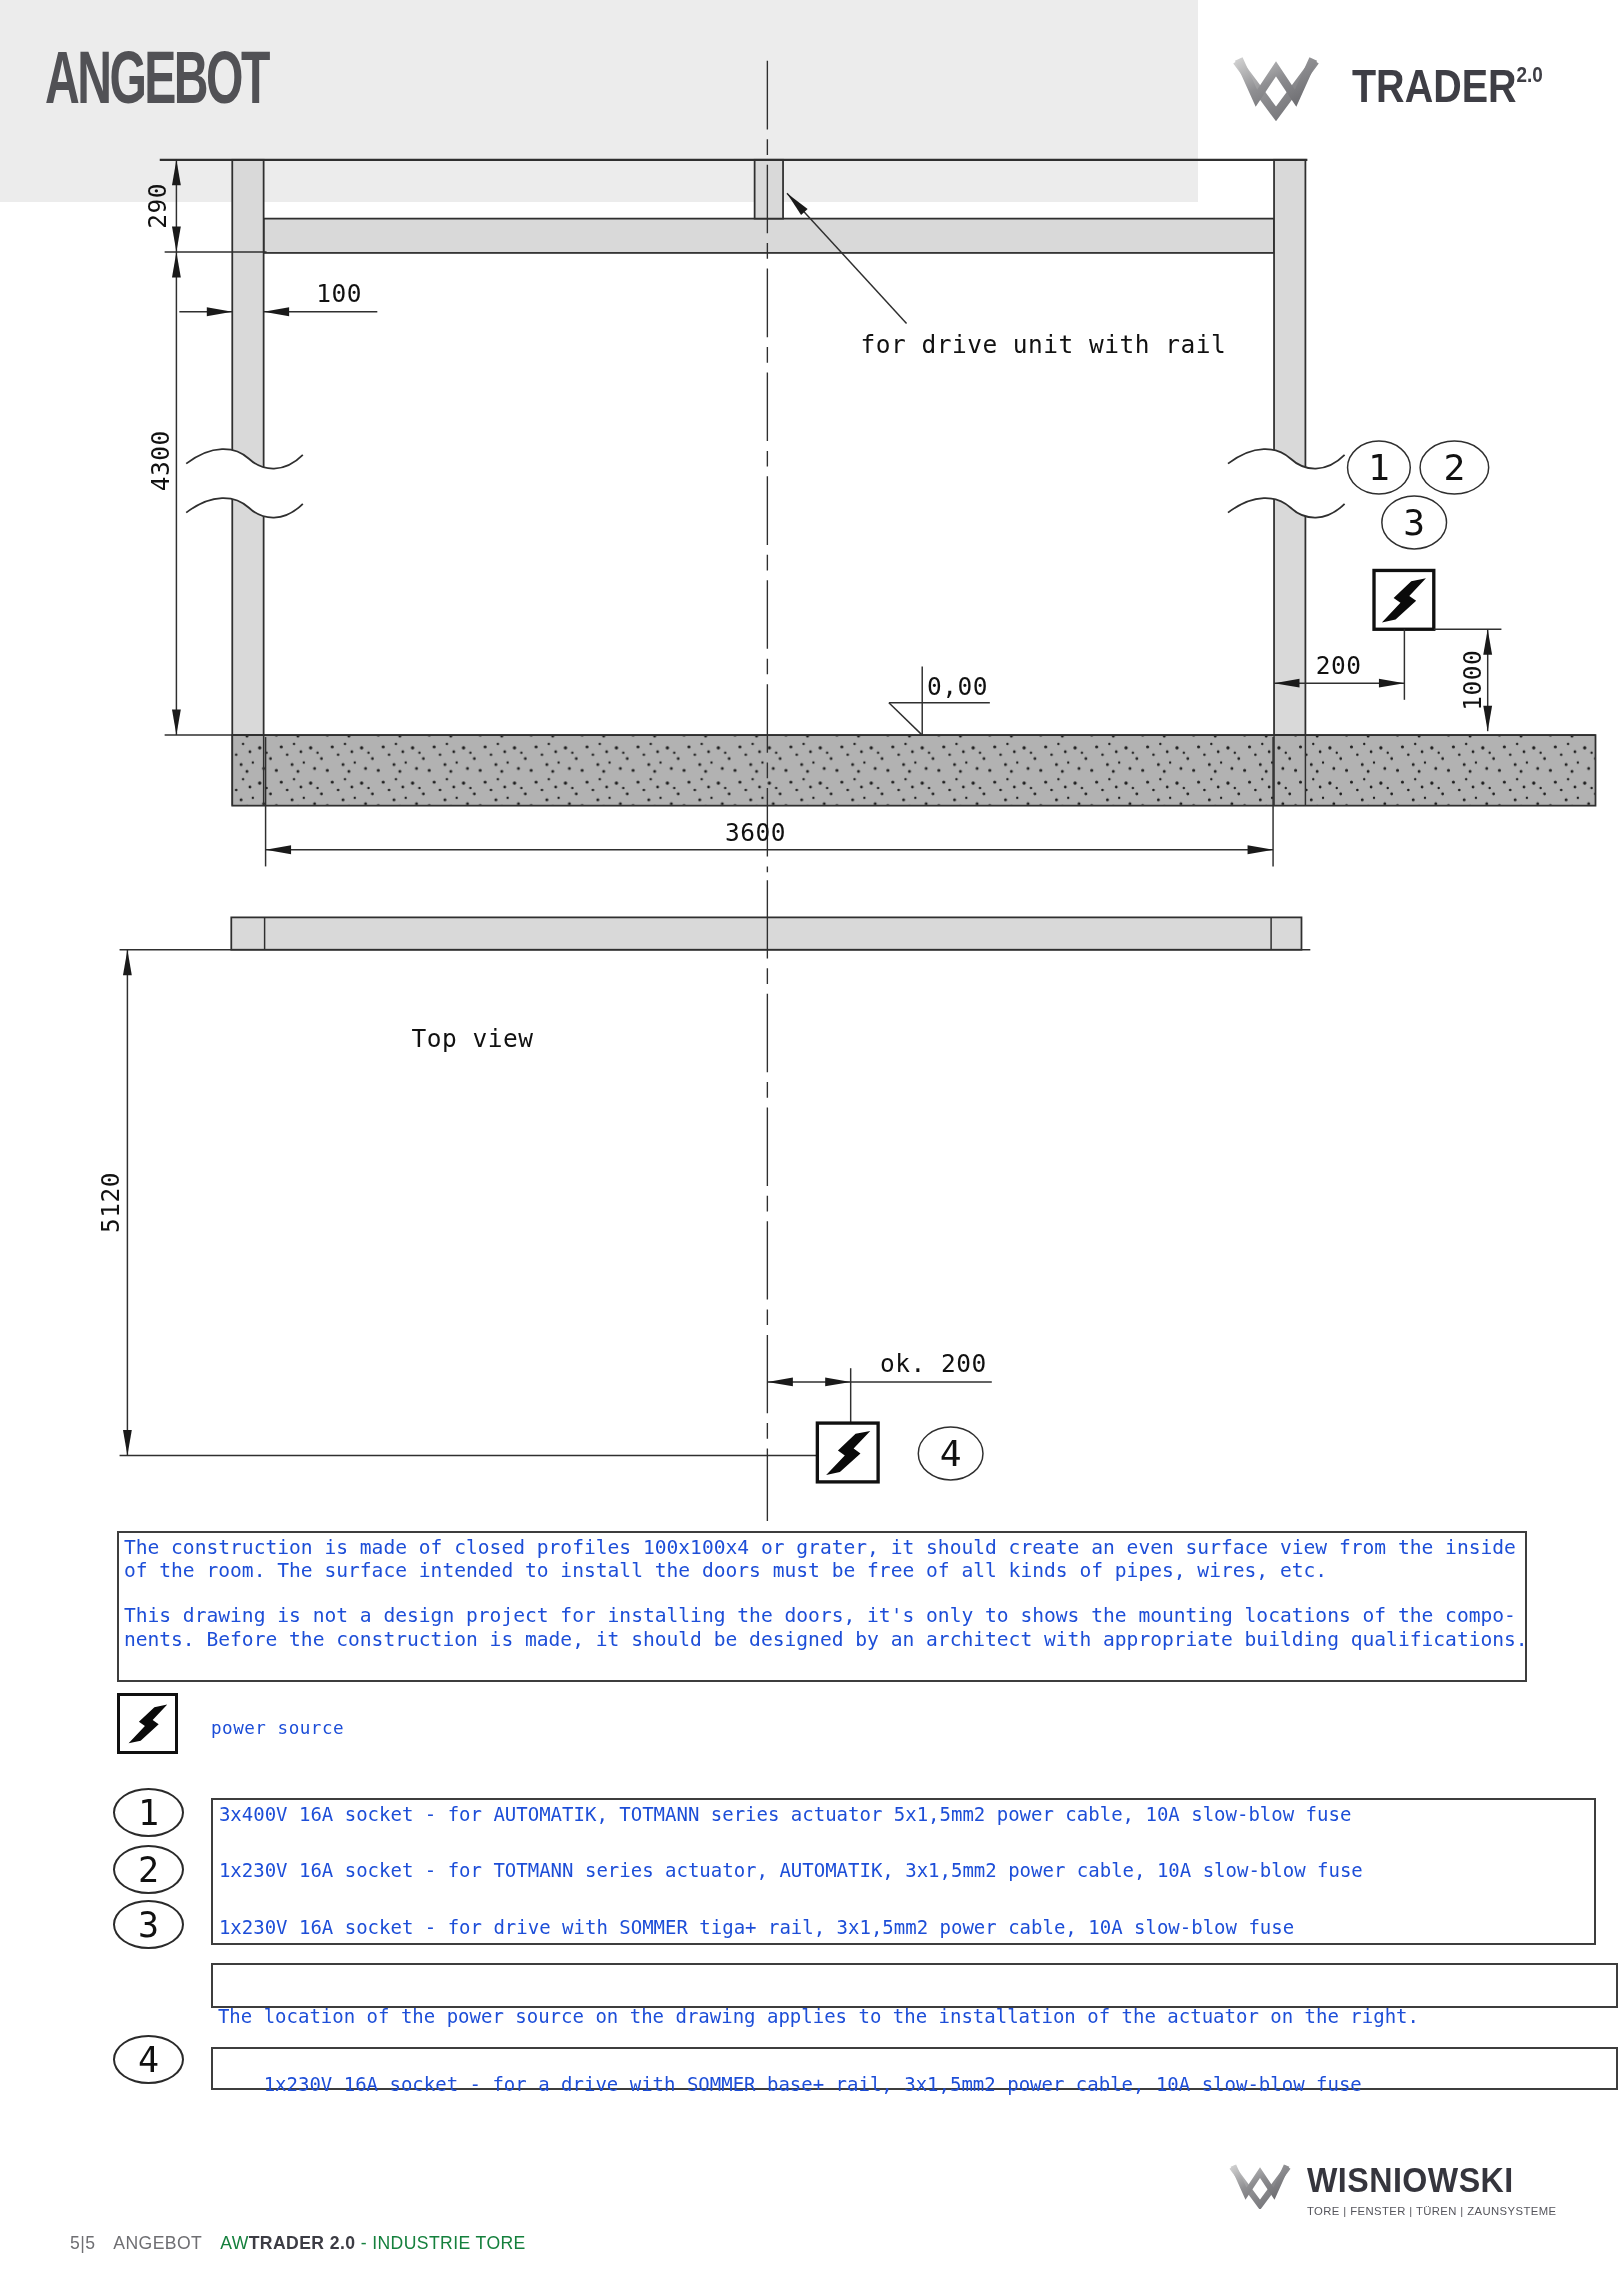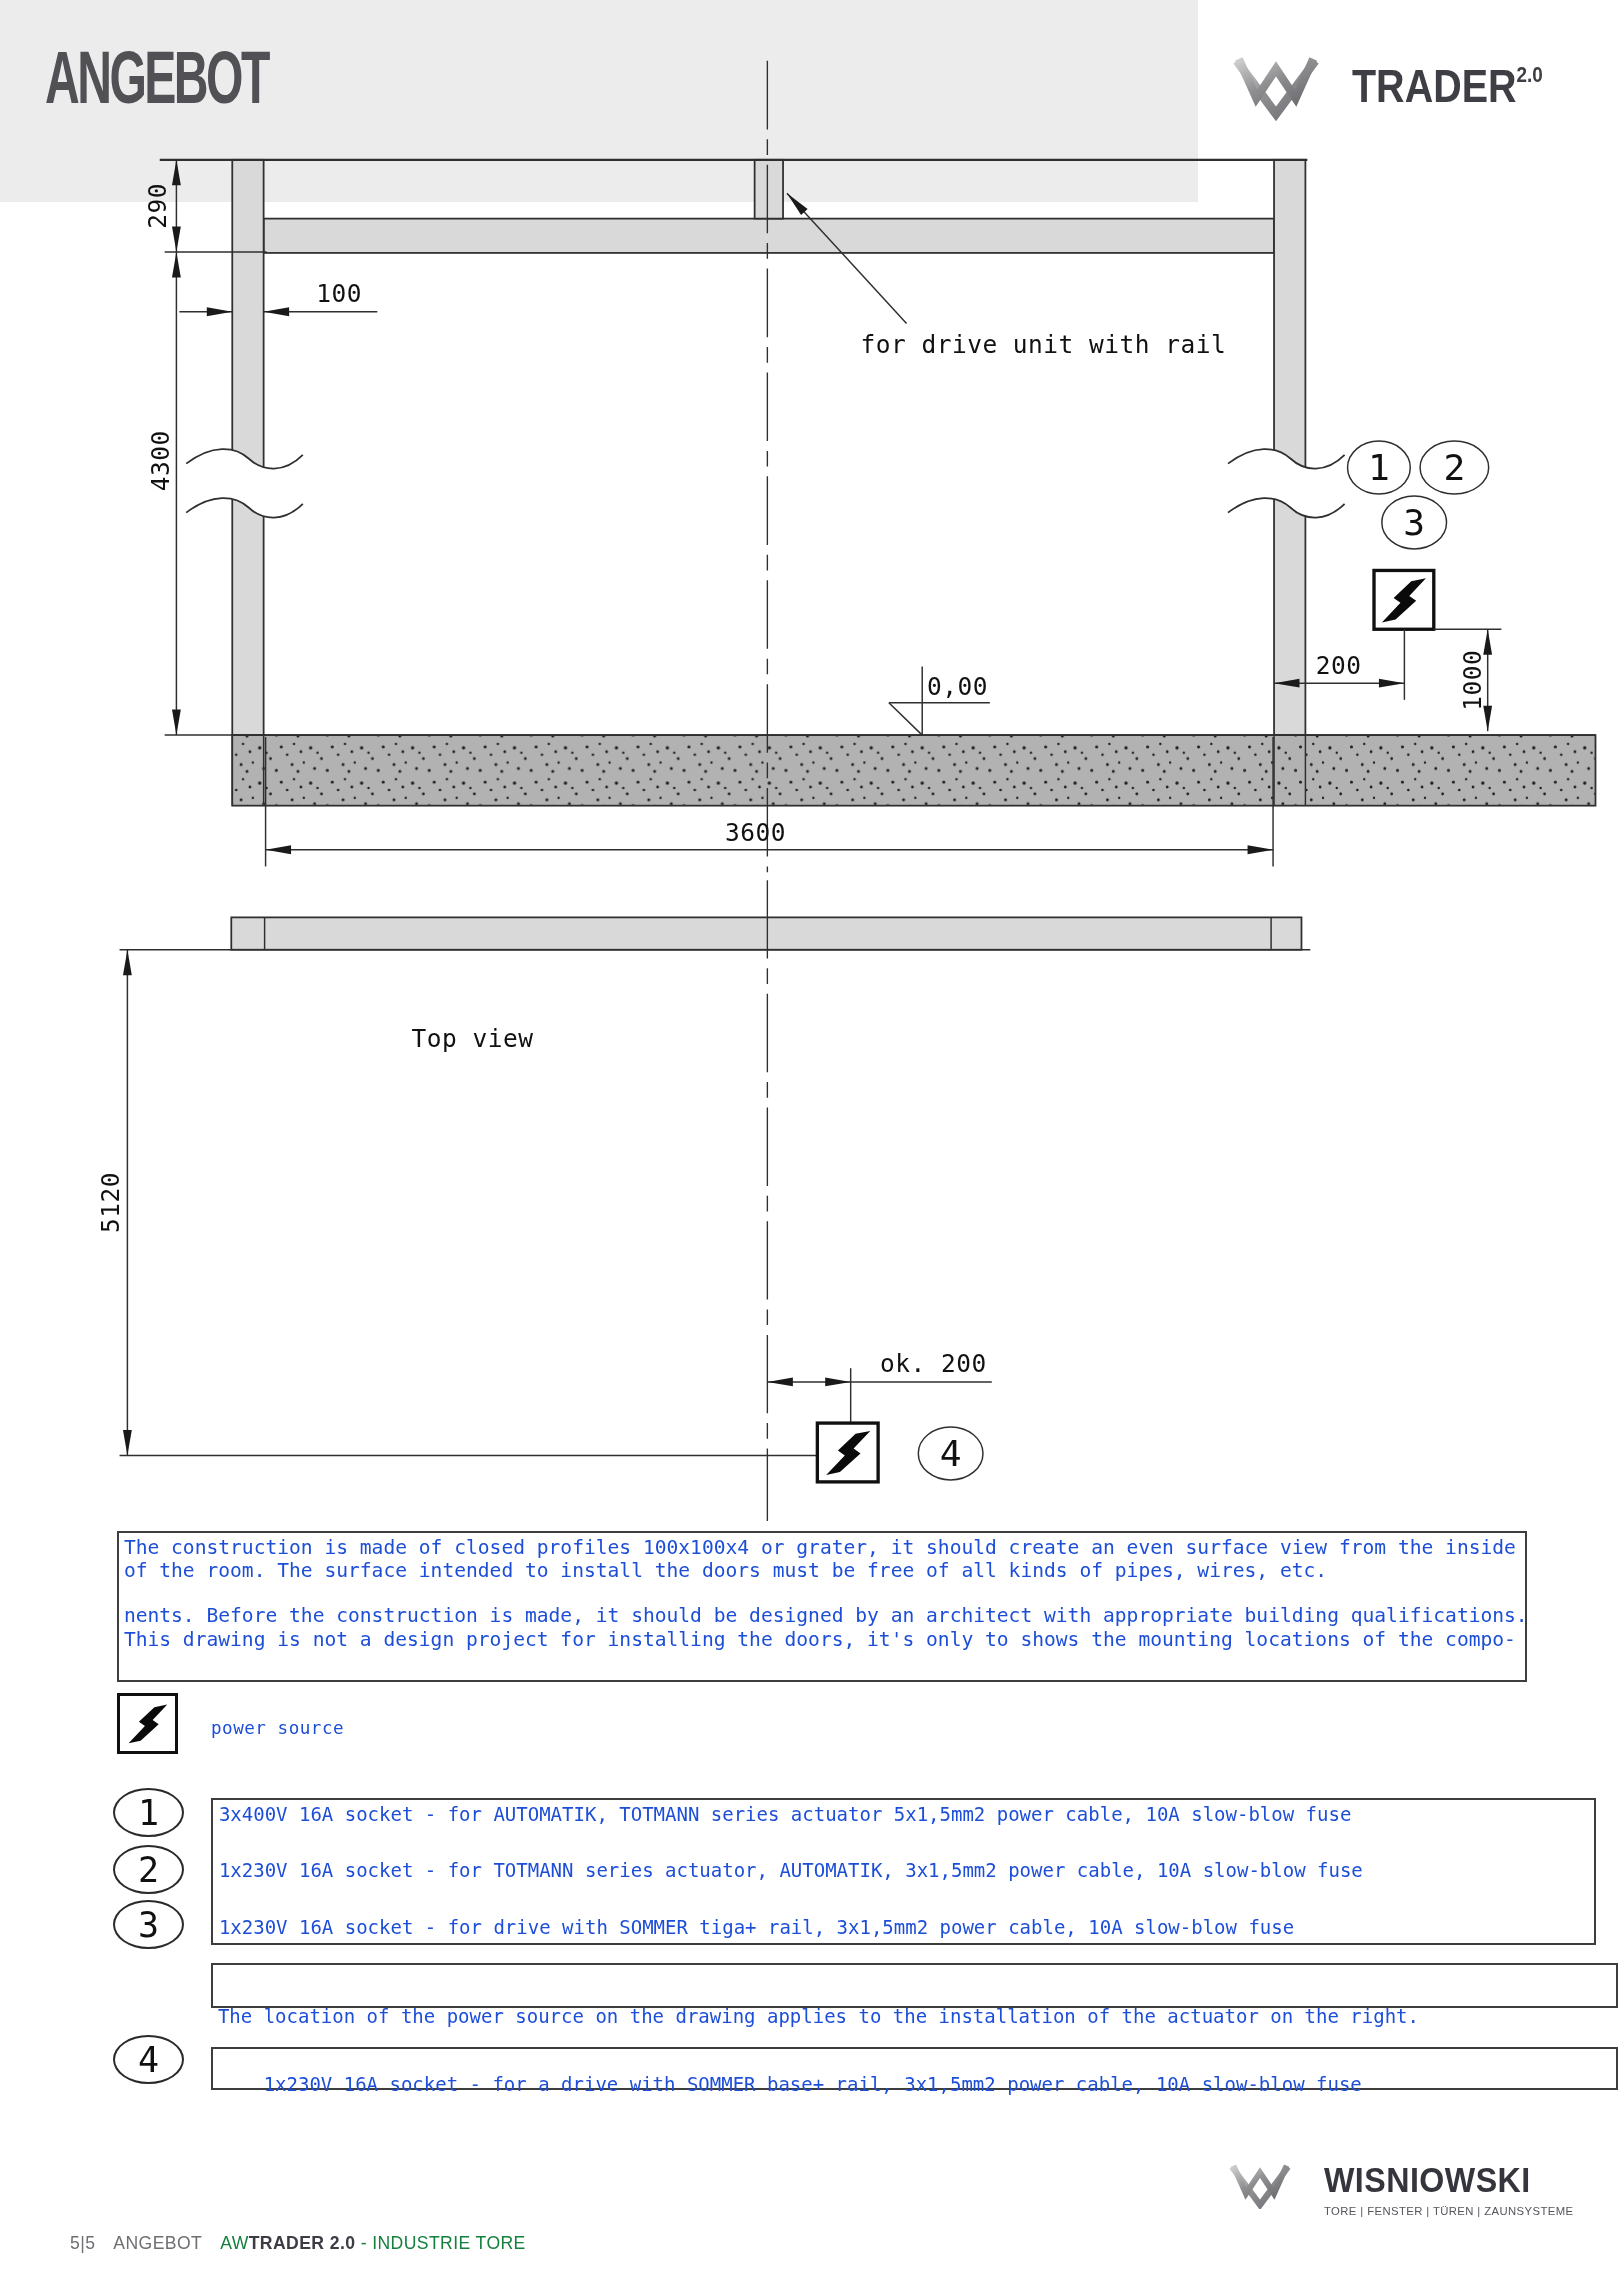--- a/index.html
+++ b/index.html
@@ -41,21 +41,21 @@
   .lrow{position:absolute;left:5.9px;font-size:19px;white-space:pre;}
   .note2{left:211px;top:1963px;width:1393px;height:39px;border:2px solid #3d3d3d;
          padding:1px 4.9px;font-size:19px;line-height:20px;white-space:pre;}
   .u{text-decoration:underline;text-underline-offset:2.9px;}
   .row4box{left:211px;top:2047px;width:1393px;height:35px;border:2px solid #3d3d3d;
            padding:2px 4.9px;font-size:19px;white-space:pre;}
   .footer-left{left:70px;top:2233px;font-size:17.6px;letter-spacing:0.4px;color:#6f6f73;white-space:nowrap;}
   .footer-left .lt{color:#15803d;}
   .footer-left .bd{color:#3c3c44;font-weight:bold;}
   .footer-left .sp{display:inline-block;width:13.7px;}
-  .footer-right{left:1223px;top:2160px;display:flex;align-items:flex-start;gap:27px;}
+  .footer-right{left:1223px;top:2160px;display:flex;align-items:flex-start;gap:10px;}
   .company{font-size:35px;font-weight:bold;color:#35353d;letter-spacing:0.5px;line-height:39px;
            transform:scaleX(0.92);transform-origin:left top;white-space:nowrap;}
   .tagline{font-size:11.3px;color:#55555c;letter-spacing:0.4px;margin-top:5.9px;white-space:nowrap;}
 </style>
 </head>
 <body>
 
 <div class="page">
 
   <div class="abs header-band"></div>
@@ -241,22 +241,22 @@
 
       <ellipse cx="970" cy="1483" rx="33" ry="27" class="l1" fill="#fff" stroke-width="2"></ellipse>
       <text class="big" x="970" y="1496" text-anchor="middle">4</text>
     </g>
   </svg>
 
   <div class="abs notes-box mono">
     <div class="nline">The construction is made of closed profiles 100x100x4 or grater, it should create an even surface view from the inside</div>
     <div class="nline">of the room. The surface intended to install the doors must be free of all kinds of pipes, wires, etc.</div>
     <div class="spacer24"></div>
+    <div class="nline">This drawing is not a design project for installing the doors, it's only to shows the mounting locations of the compo-</div>
     <div class="nline">nents. Before the construction is made, it should be designed by an architect with appropriate building qualifications.</div>
-    <div class="nline">This drawing is not a design project for installing the doors, it's only to shows the mounting locations of the compo-</div>
   </div>
 
   <div class="abs psq">
     <svg width="55" height="55" viewBox="-2 -2 64 64">
         <use href="#boltp"></use>
       </svg>
   </div>
   <div class="abs pslabel mono">power source</div>
 
   <div class="abs circle" style="left:113px;top:1788px;width:67px;height:45px;">1</div>

